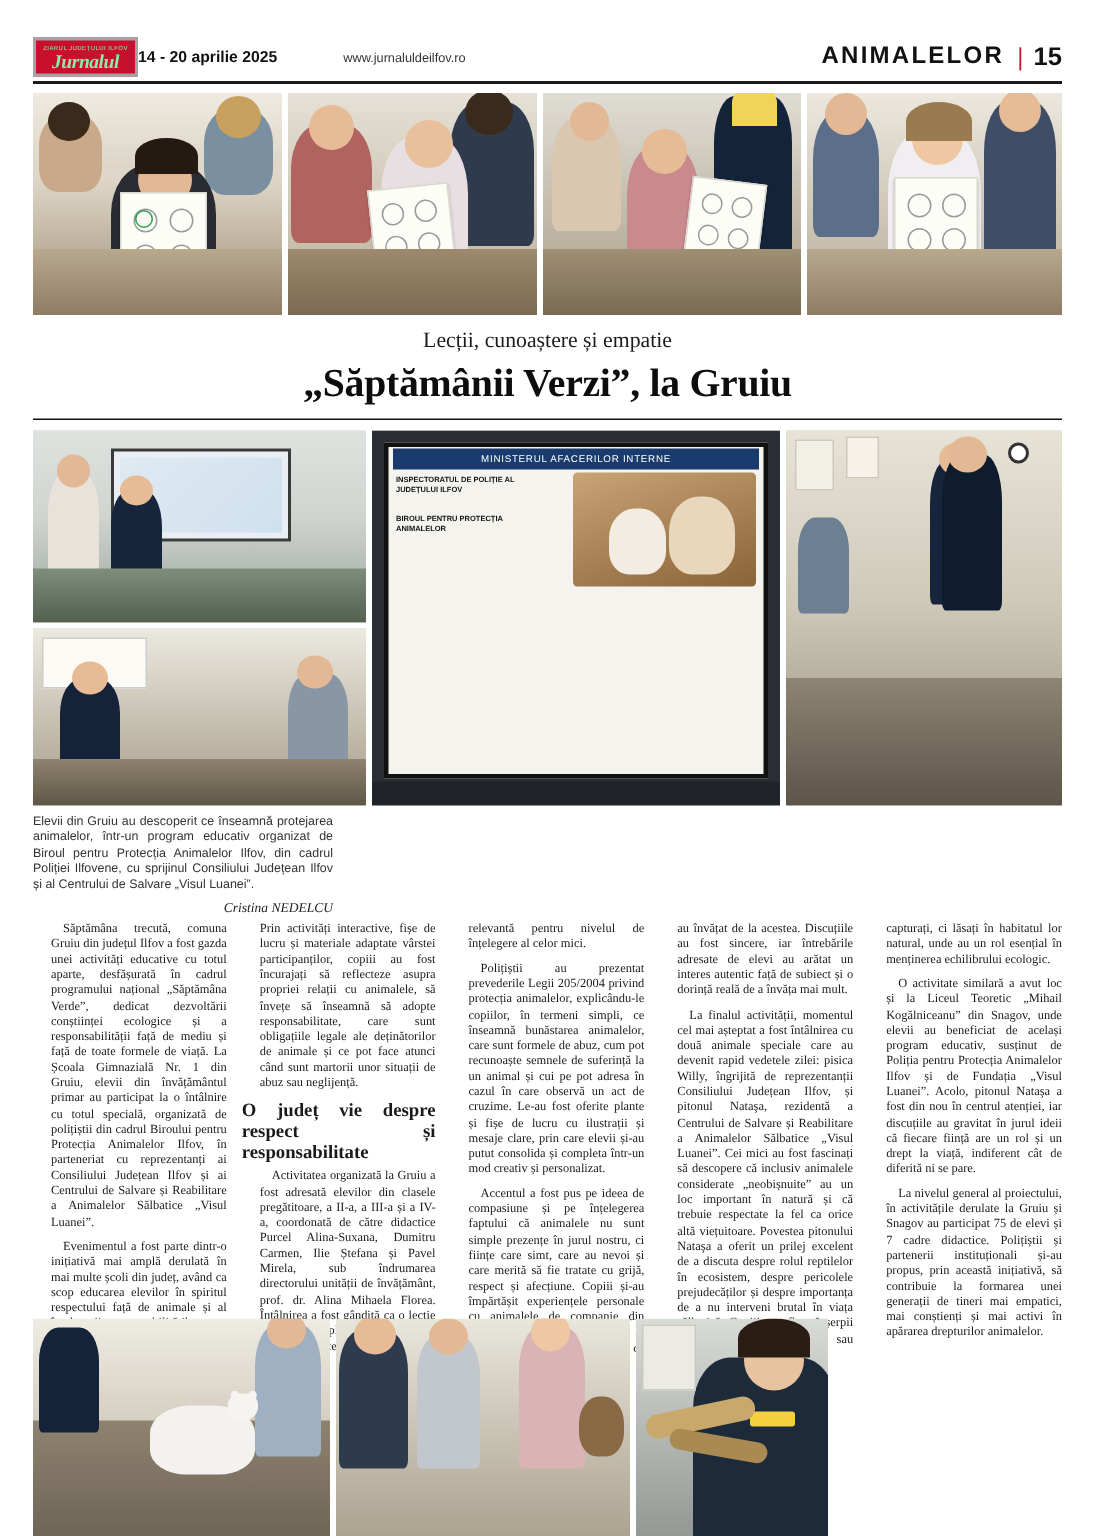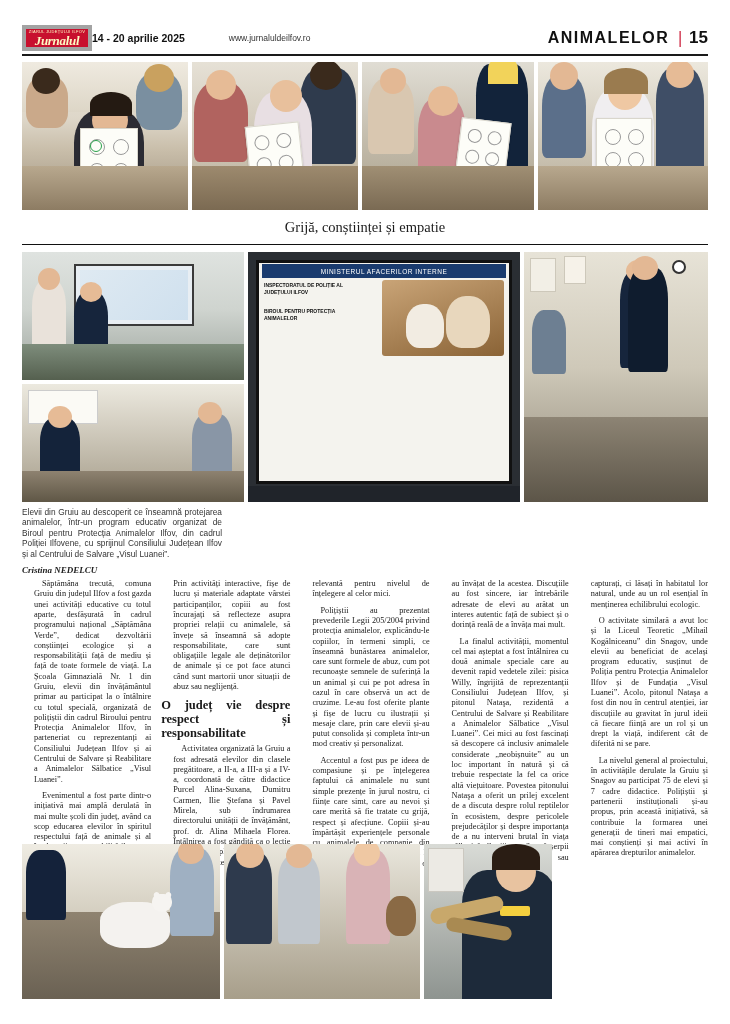--- a/index.html
+++ b/index.html
@@ -31,27 +31,27 @@
     display: flex;
     align-items: center;
     height: 30px;
     border-bottom: 2px solid #1a1a1a;
     padding-bottom: 4px;
   }
   .logo {
     width: 70px;
     height: 26px;
     background: #c8102e;
-    color: #fef9c3;
+    color: #86efac;
     display: flex;
     flex-direction: column;
     justify-content: center;
     align-items: center;
     position: relative;
-    border: 4px solid #a3a3a3;
+    border: 2px solid #a3a3a3;
   }
   .logo .logo-top {
     font-size: 4px;
     letter-spacing: .3px;
     line-height: 5px;
     font-family: "Liberation Sans", sans-serif;
   }
   .logo .logo-main {
     font-size: 13px;
     font-weight: bold;
@@ -183,22 +183,23 @@
     line-height: 10.4px;
     font-family: "Liberation Sans", sans-serif;
     color: #333;
     margin-top: 5px;
     width: 200px;
     text-align: justify;
   }
   .byline {
     font-size: 9px;
     font-style: italic;
-    font-weight: bold;
+    font-weight: normal;
     color: #222;
+    text-align: right;
     width: 200px;
     margin-top: 6px;
   }
 
   
   .body-area {
     margin-top: 4px;
     position: relative;
     height: 420px;
   }
@@ -341,22 +342,23 @@
         <div class="paper-sheet" style="left:58px;top:56px;width:56px;height:70px;">
           <div class="doodle" style="left:8px;top:10px;width:16px;height:16px;"></div>
           <div class="doodle" style="left:31px;top:10px;width:16px;height:16px;"></div>
           <div class="doodle" style="left:8px;top:33px;width:16px;height:16px;"></div>
           <div class="doodle" style="left:31px;top:33px;width:16px;height:16px;"></div>
         </div>
         <div class="desk" style="background:linear-gradient(180deg,#a89madd,#7a6a53);background:linear-gradient(180deg,#a79madd,#7a6a53)"></div>
       </div>
     </div>
 
-    <div class="kicker">Grijă, conștiinței și empatie</div>
+    <div class="kicker">Lecții, cunoaștere și empatie</div>
     <div class="headline">
+      <div>„Săptămânii Verzi”, la Gruiu</div>
     </div>
     <div class="rule-under"></div>
 
     <div class="mid-grid">
 
       <div class="photo" style="grid-column:1;grid-row:1;">
         <div class="classroom-a"></div>
         <div class="screen" style="left:52px;top:12px;width:120px;height:62px;background:#e8eef3;border:2px solid #3a3a3a"></div>
         <div style="position:absolute;left:58px;top:18px;width:108px;height:50px;background:linear-gradient(135deg,#dfeaf2,#cfe0ee)"></div>
         <div class="blob" style="left:10px;top:28px;width:34px;height:78px;background:#e9e2da;border-radius:34% 34% 8% 8%"></div>

